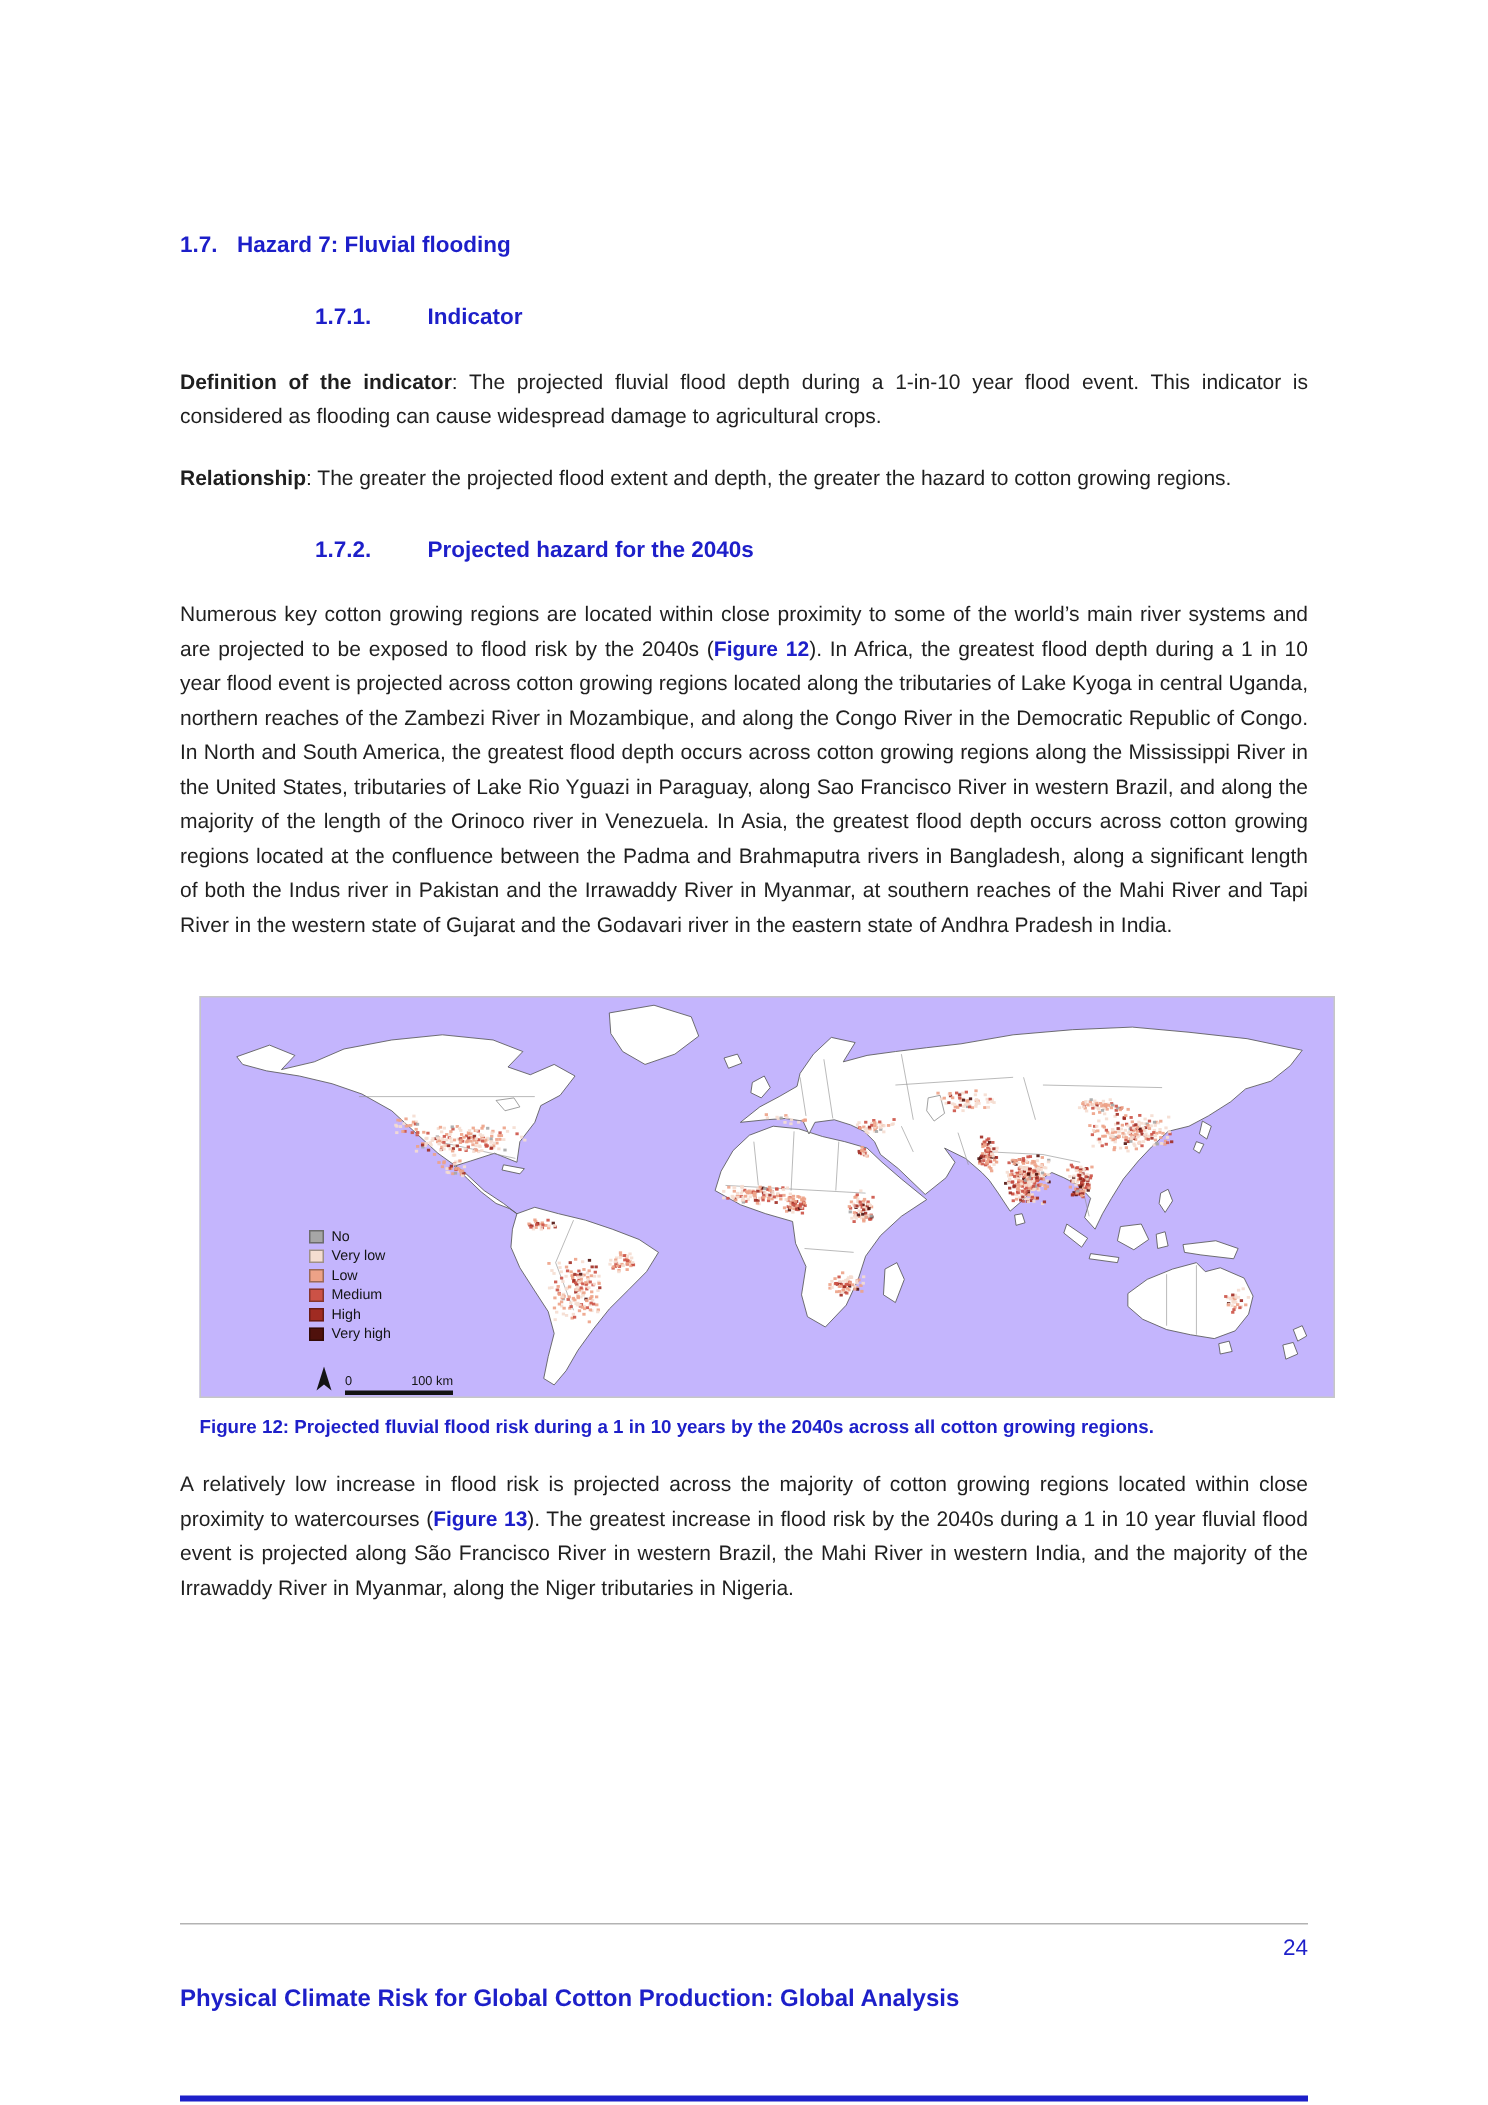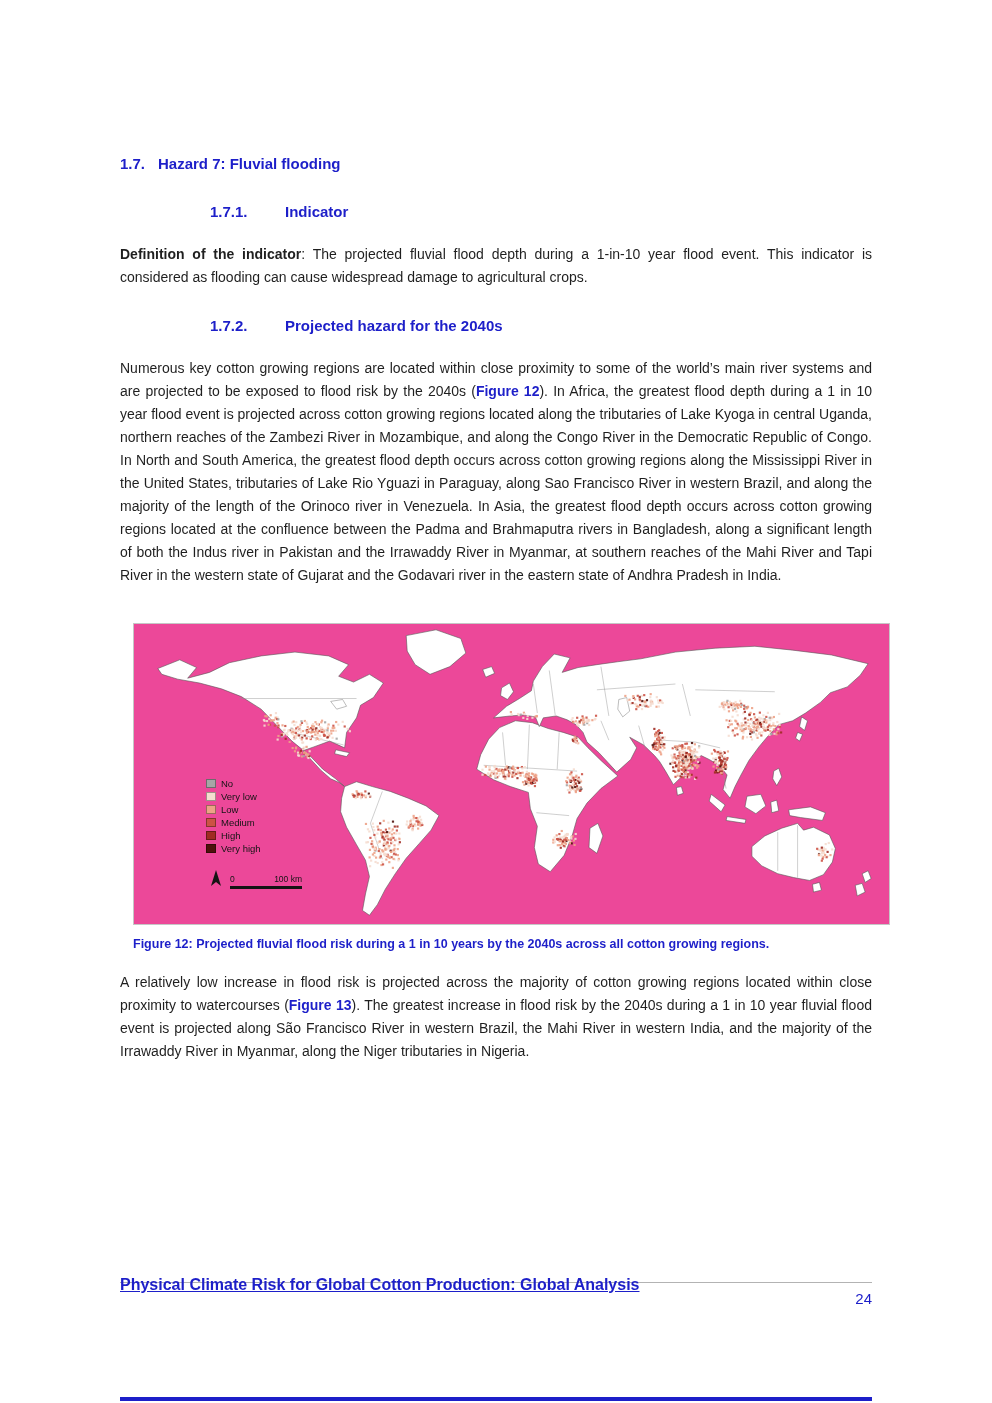--- a/index.html
+++ b/index.html
@@ -22,55 +22,56 @@
   .subheading.wrap { text-align:justify; }
   .sub-sp1 { margin-top:26px; }
   .sub-sp2 { margin-top:24px; }
   .sub-sp3 { margin-top:28px; }
 
   p.body { margin-top:18px; font-size:14px; line-height:23px; text-align:justify; }
   p.body .lead { font-weight:bold; }
   .figref { color:var(--blue); font-weight:bold; text-decoration:none; cursor:pointer; }
 
   .figure-block { margin-top:36px; margin-left:13px; width:757px; }
-  .map-frame { position:relative; width:757px; height:302px; border:1px solid #c6c6c6; background:#ec4899; }
+  .map-frame { position:relative; width:757px; height:268px; border:1px solid #c6c6c6; background:#c4b5fd; }
   .map-frame svg.world { position:absolute; left:0; top:0; width:100%; height:100%; }
   .land path { fill:#ffffff; stroke:#555555; stroke-width:0.6; }
   .lakes path { fill:#ffffff; stroke:#777777; stroke-width:0.5; }
   .borders path { fill:none; stroke:#909090; stroke-width:0.45; }
 
   .map-legend { position:absolute; left:72px; top:154px; }
   .legend-row { display:flex; align-items:center; margin-bottom:2px; }
   .legend-swatch { display:inline-block; width:10px; height:9px; margin-right:5px; border:1px solid rgba(0,0,0,0.35); }
   .legend-label { font-size:9.5px; line-height:11px; color:#141414; }
 
   .north-arrow { position:absolute; left:76px; top:246px; }
   .scale-bar { position:absolute; left:96px; top:250px; width:72px; }
   .scale-labels { display:flex; justify-content:space-between; font-size:8.5px; color:#141414; margin-bottom:2px; }
   .scale-line { height:3px; background:#141414; }
 
   .figure-caption { margin-top:11px; font-size:12.5px; line-height:17px; font-weight:bold; color:var(--blue); }
 
   .footer-rule { position:absolute; left:120px; right:120px; top:1282px; height:1px; background:#b3b3b3; }
   .page-number { position:absolute; right:120px; top:1290px; font-size:15px; color:var(--blue); }
-  .footer-title { position:absolute; left:120px; top:1276px; font-size:16px; font-weight:bold; color:var(--blue);text-decoration:underline; }
+  .footer-title { position:absolute; left:120px; top:1324px; font-size:16px; font-weight:bold; color:var(--blue); }
   .bottom-rule { position:absolute; left:120px; right:120px; top:1397px; height:4px; background:var(--blue); }
 </style>
 </head>
 <body>
 
 <div class="page">
   <div class="content">
 
     <h2 class="heading"><span class="h-num">1.7.</span><span>Hazard 7: Fluvial flooding</span></h2>
 
     <h3 class="subheading sub-sp1"><span class="h-num">1.7.1.</span><span>Indicator</span></h3>
 
     <p class="body"><strong class="lead">Definition of the indicator</strong><span>: The projected fluvial flood depth during a 1-in-10 year flood event. This indicator is considered as flooding can cause widespread damage to agricultural crops.</span></p>
 
+    <p class="body"><strong class="lead">Relationship</strong><span>: The greater the projected flood extent and depth, the greater the hazard to cotton growing regions.</span></p>
 
     <h3 class="subheading sub-sp2"><span class="h-num">1.7.2.</span><span>Projected hazard for the 2040s</span></h3>
 
     <p class="body"><span>Numerous key cotton growing regions are located within close proximity to some of the world’s main river systems and are projected to be exposed to flood risk by the 2040s (</span><a class="figref">Figure 12</a><span>). In Africa, the greatest flood depth during a 1 in 10 year flood event is projected across cotton growing regions located along the tributaries of Lake Kyoga in central Uganda, northern reaches of the Zambezi River in Mozambique, and along the Congo River in the Democratic Republic of Congo. In North and South America, the greatest flood depth occurs across cotton growing regions along the Mississippi River in the United States, tributaries of Lake Rio Yguazi in Paraguay, along Sao Francisco River in western Brazil, and along the majority of the length of the Orinoco river in Venezuela. In Asia, the greatest flood depth occurs across cotton growing regions located at the confluence between the Padma and Brahmaputra rivers in Bangladesh, along a significant length of both the Indus river in Pakistan and the Irrawaddy River in Myanmar, at southern reaches of the Mahi River and Tapi River in the western state of Gujarat and the Godavari river in the eastern state of Andhra Pradesh in India.</span></p>
 
     <figure class="figure-block">
       <div class="map-frame">
         <svg class="world" viewBox="0 0 760 310" preserveAspectRatio="none" aria-hidden="true">
           <g class="land">
             <path d="M274,12 L304,6 L329,15 L334,30 L318,44 L298,52 L283,42 L275,28 Z"></path>

